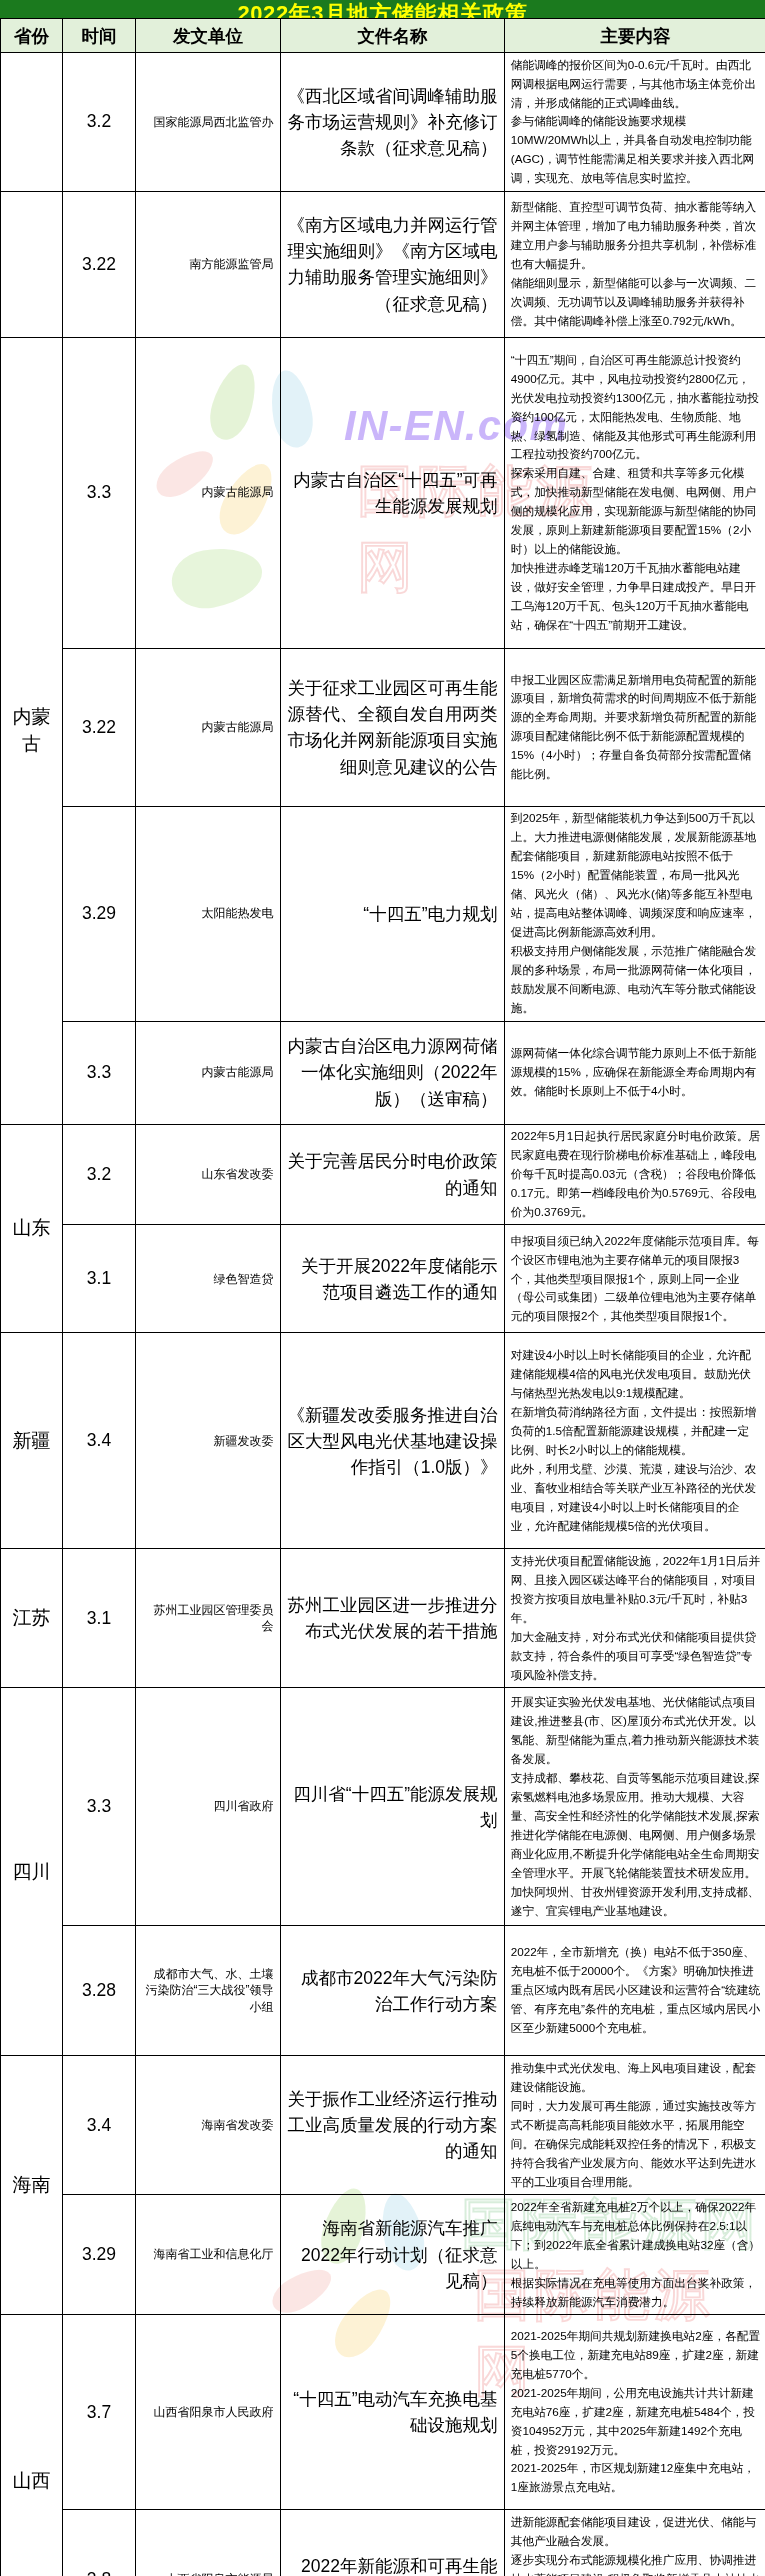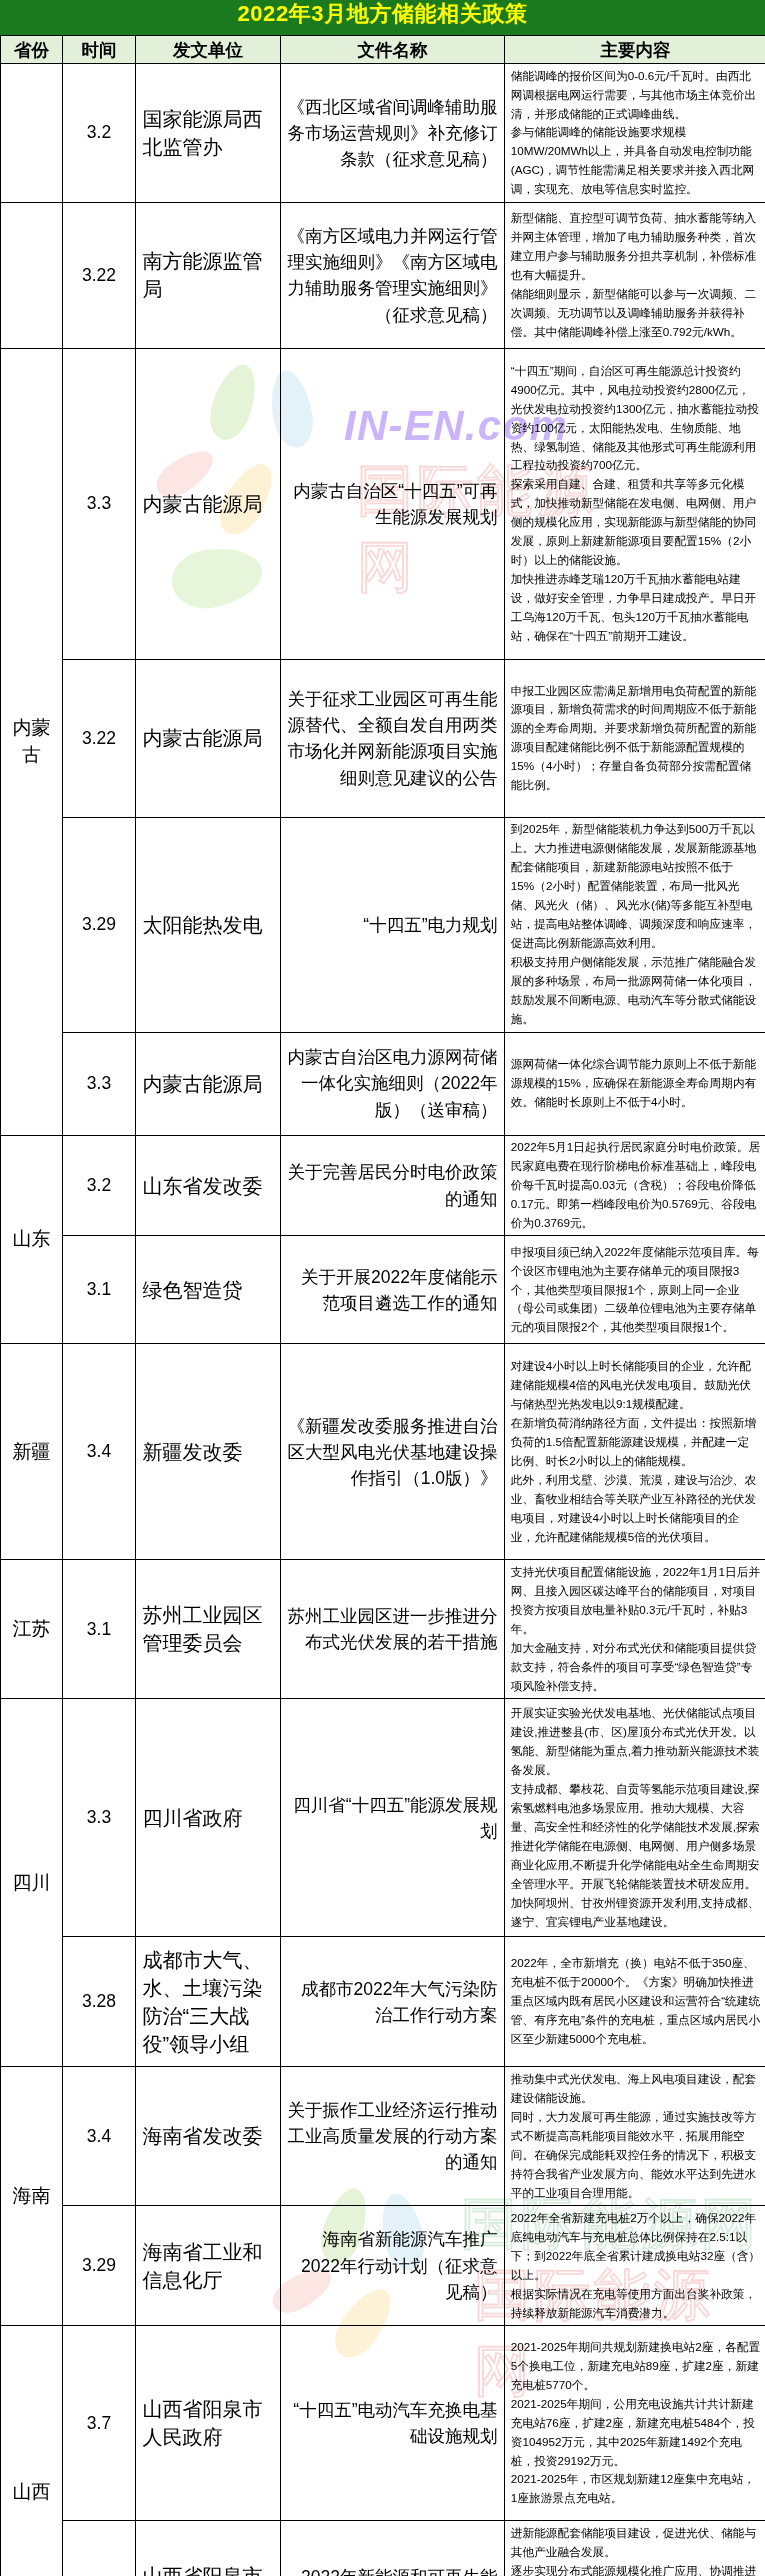--- a/index.html
+++ b/index.html
@@ -10,21 +10,21 @@
     color:#000;
     background:#fff;
     overflow:hidden;
   }
   .title-bar{
     background:#1B7A1E;
     color:#FFFF00;
     font-size:22px;
     font-weight:bold;
     text-align:center;
-    height:35px;
+    height:18px;
     line-height:28.6px;
     letter-spacing:0.6px;
   }
   table.policy{
     border-collapse:collapse;
     table-layout:fixed;
     width:765px;
     position:relative;
     z-index:2;
     background:transparent;
@@ -37,38 +37,38 @@
   table.policy th, table.policy td{
     border:1.9px solid #000;
     vertical-align:middle;
     box-sizing:border-box;
     background:transparent;
   }
   table.policy th{
     background:#E2F0DA;
     font-size:17.5px;
     font-weight:700;
-    height:28px;
+    height:34px;
     text-align:center;
     padding:1.3px;
   }
   td.prov{
     font-size:19px;
     text-align:center;
     padding:1.3px 9px;
     line-height:1.4;
   }
   td.time{
     font-size:17.5px;
     text-align:center;
     padding:5px;
   }
   td.agency{
-    font-size:20px;
-    text-align:left;
+    font-size:12px;
+    text-align:right;
     line-height:1.4;
     padding:1.3px 6.5px;
   }
   td.doc{
     font-size:17.5px;
     text-align:right;
     line-height:1.5;
     padding:1.3px 6.5px;
     margin-top:12px;
   }

